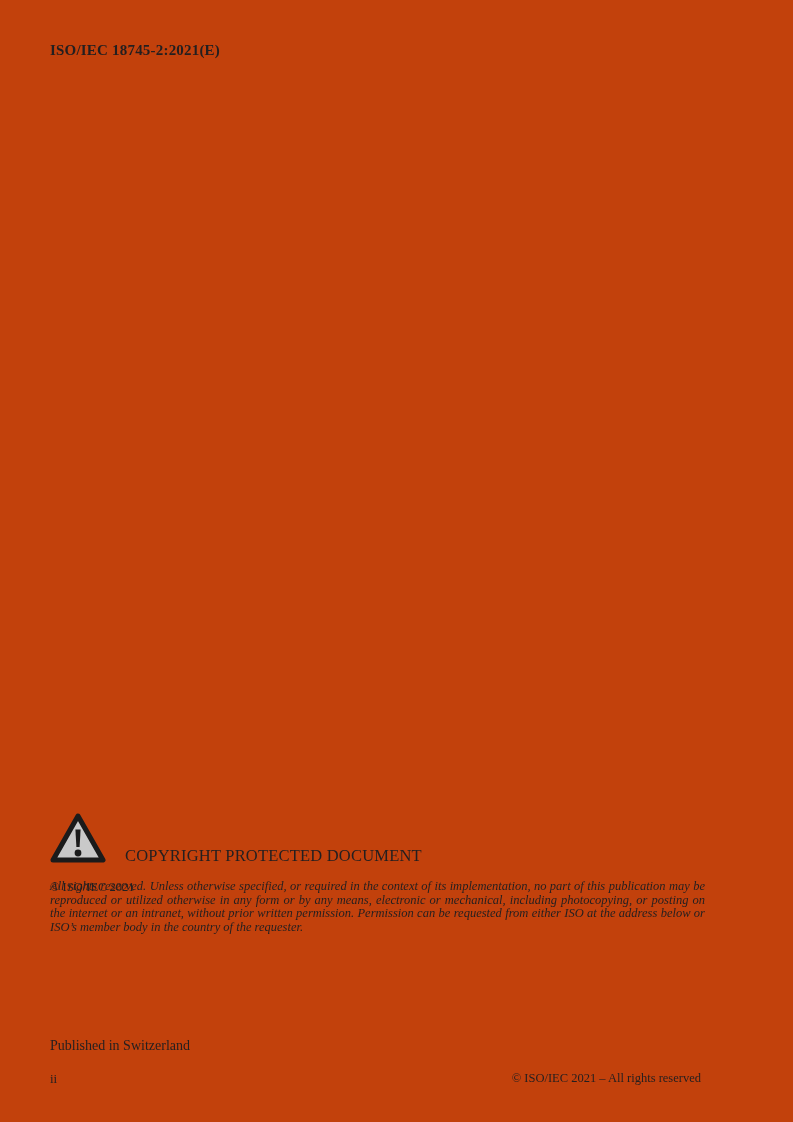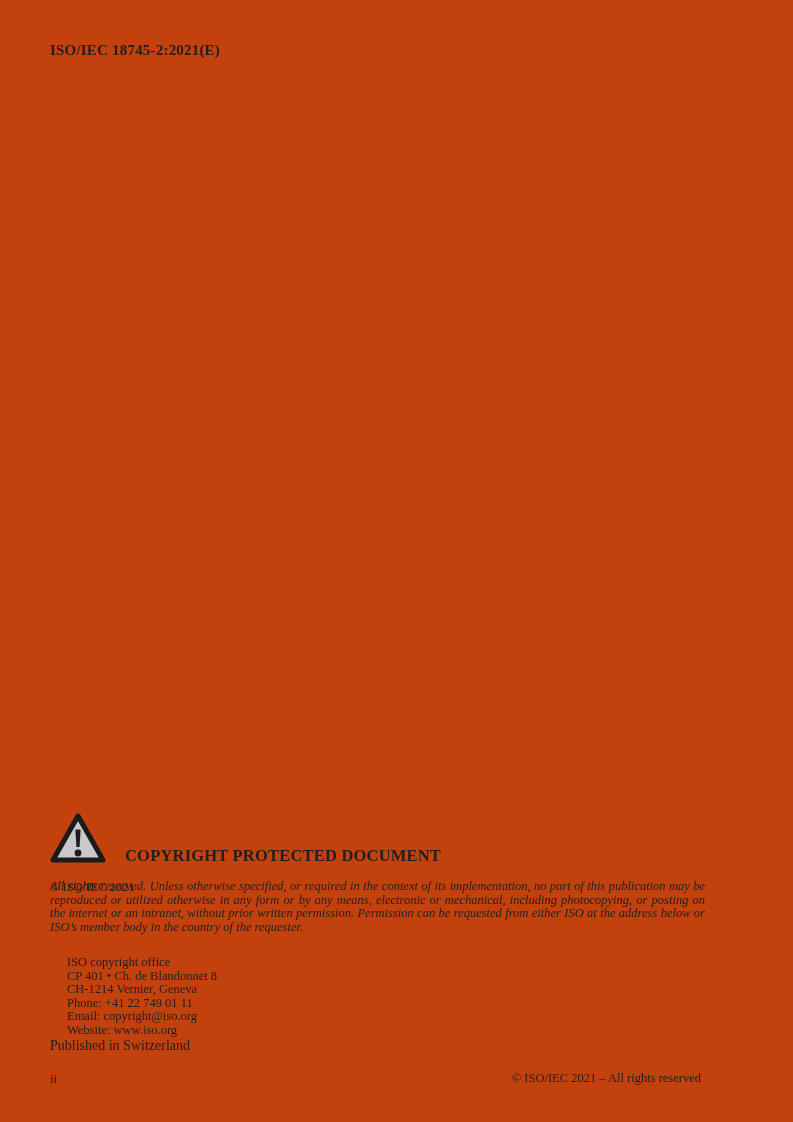--- a/index.html
+++ b/index.html
@@ -29,21 +29,21 @@
     left: 49px;
     top: 811px;
     width: 58px;
     height: 55px;
   }
   .copyright-title {
     position: absolute;
     left: 125px;
     top: 846px;
     font-size: 16.5px;
-    font-weight: bold;
+    font-weight: normal;
     letter-spacing: 0.2px;
   }
   .copyright-line {
     position: absolute;
     left: 50px;
     top: 880px;
     font-size: 12.5px;
   }
   .copyright-body {
     position: absolute;
@@ -95,28 +95,20 @@
       <circle cx="29" cy="42" r="3.4" fill="#1b1b1b"></circle>
     </svg>
   </div>
 
   <div class="copyright-title">COPYRIGHT PROTECTED DOCUMENT</div>
 
   <div class="copyright-line">© ISO/IEC 2021</div>
 
   <div class="copyright-body">All rights reserved. Unless otherwise specified, or required in the context of its implementation, no part of this publication may be reproduced or utilized otherwise in any form or by any means, electronic or mechanical, including photocopying, or posting on the internet or an intranet, without prior written permission. Permission can be requested from either ISO at the address below or ISO’s member body in the country of the requester.</div>
 
-  <div class="address-block">
-    <div>ISO copyright office</div>
-    <div>CP 401 • Ch. de Blandonnet 8</div>
-    <div>CH-1214 Vernier, Geneva</div>
-    <div>Phone: +41 22 749 01 11</div>
-    <div>Email: copyright@iso.org</div>
-    <div>Website: www.iso.org</div>
-  </div>
 
   <div class="published-line">Published in Switzerland</div>
 
   <div class="footer-page-number">ii</div>
 
   <div class="footer-copyright">© ISO/IEC 2021 – All rights reserved</div>
 
 </div>
 
 </body></html>

